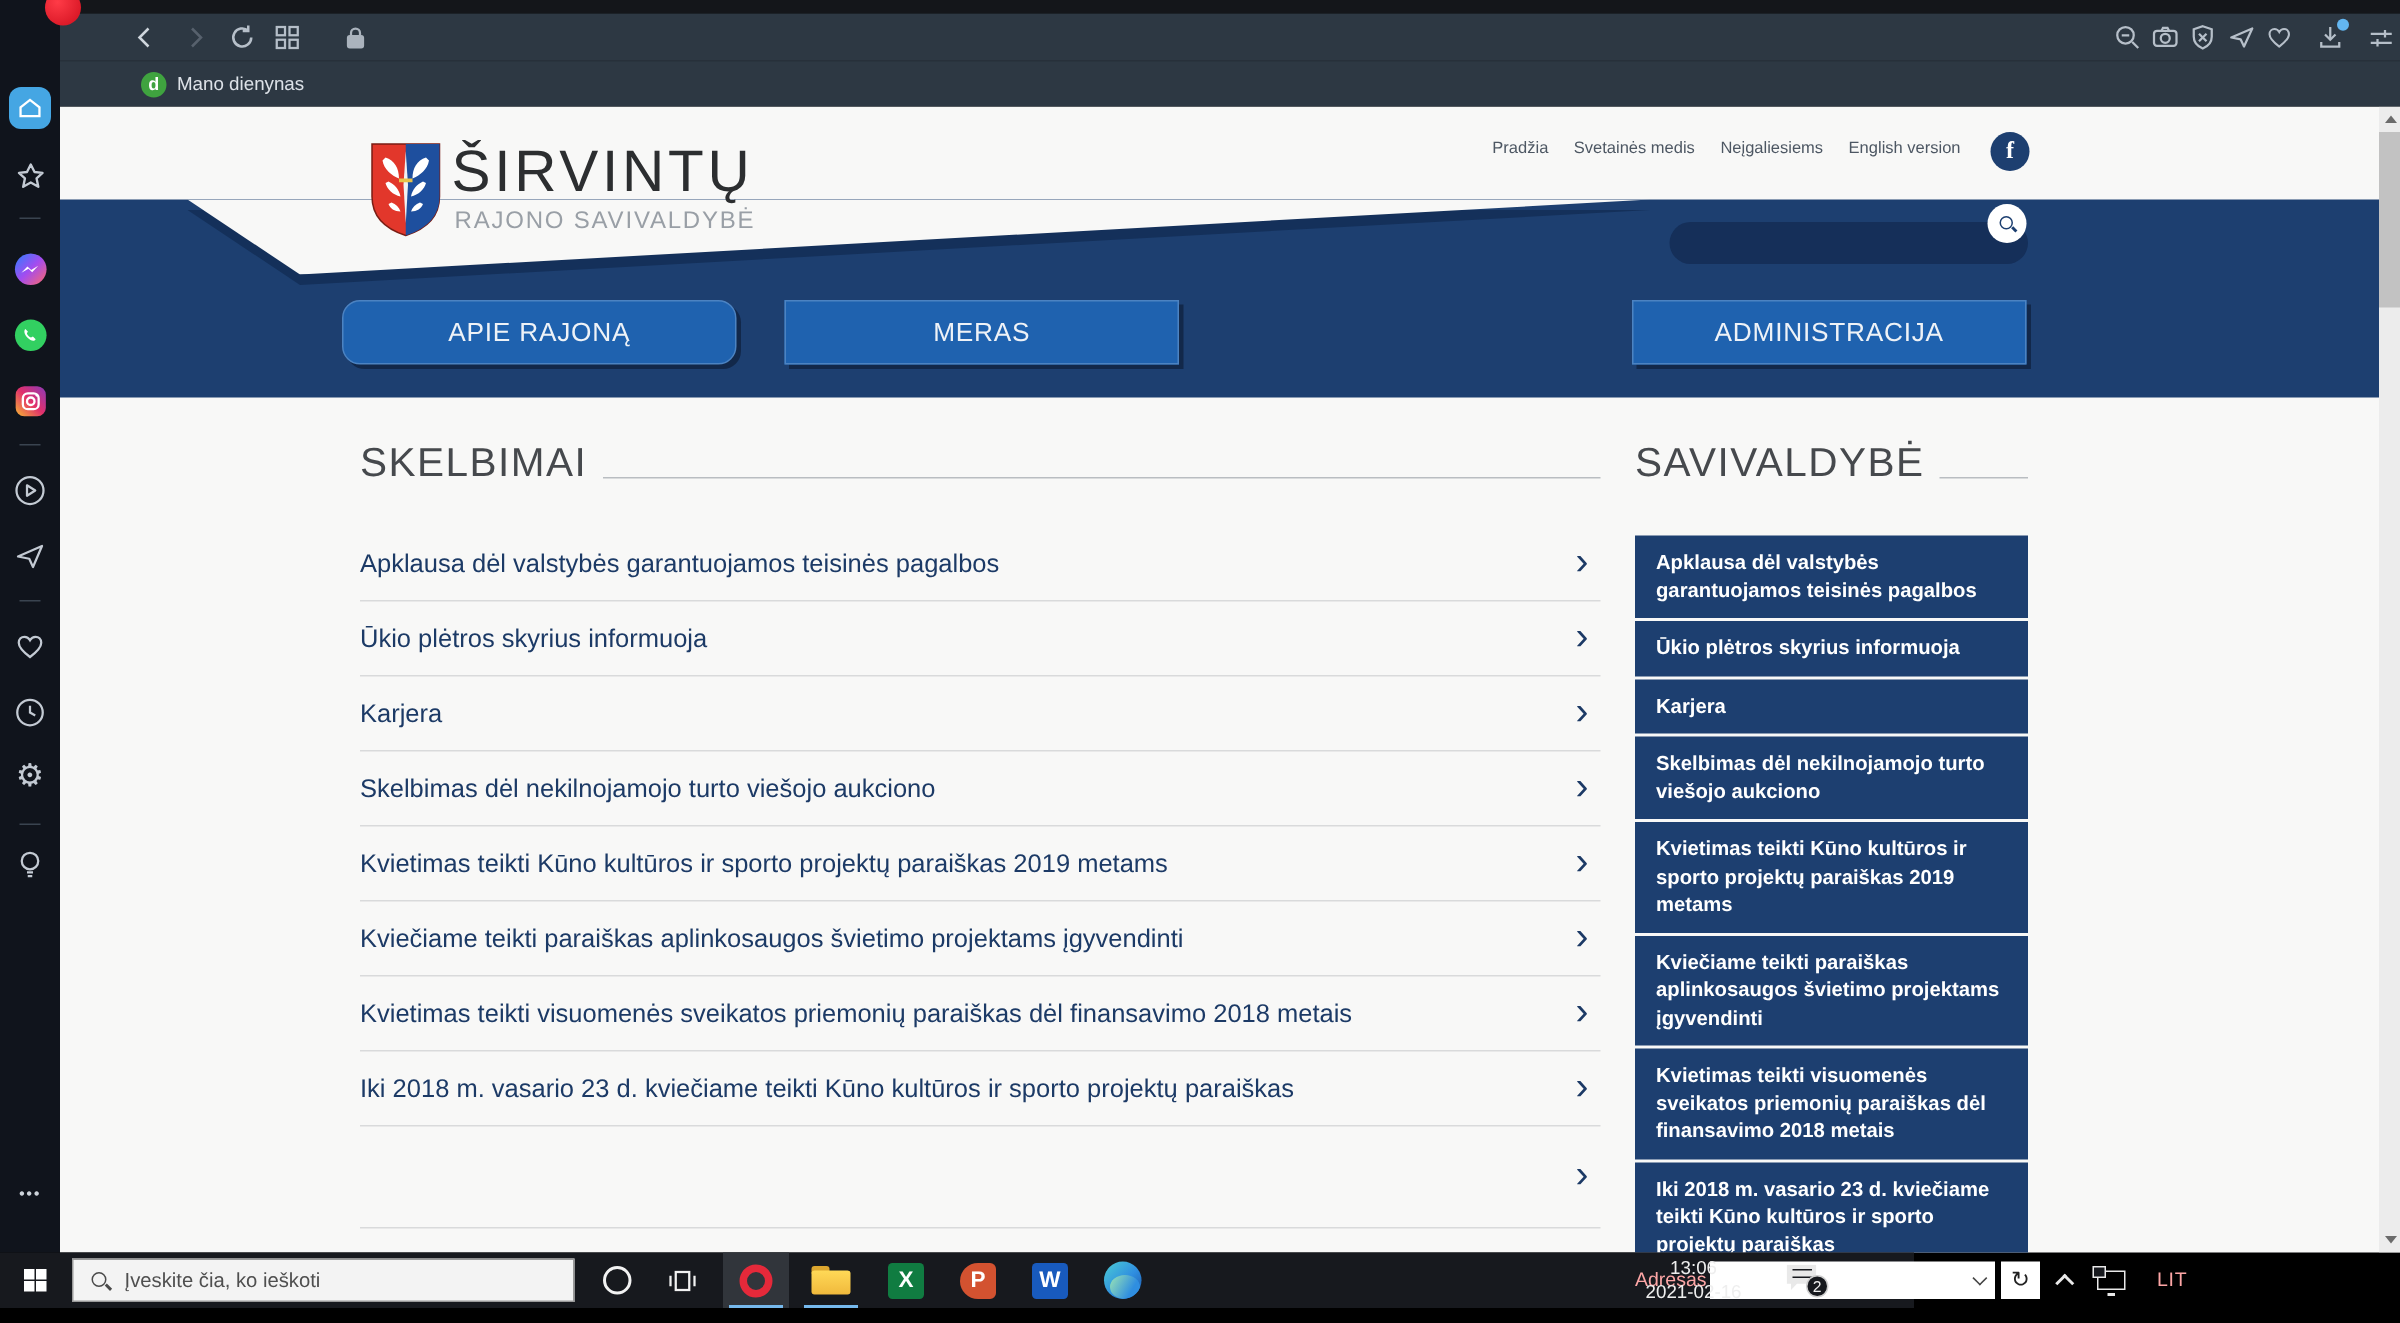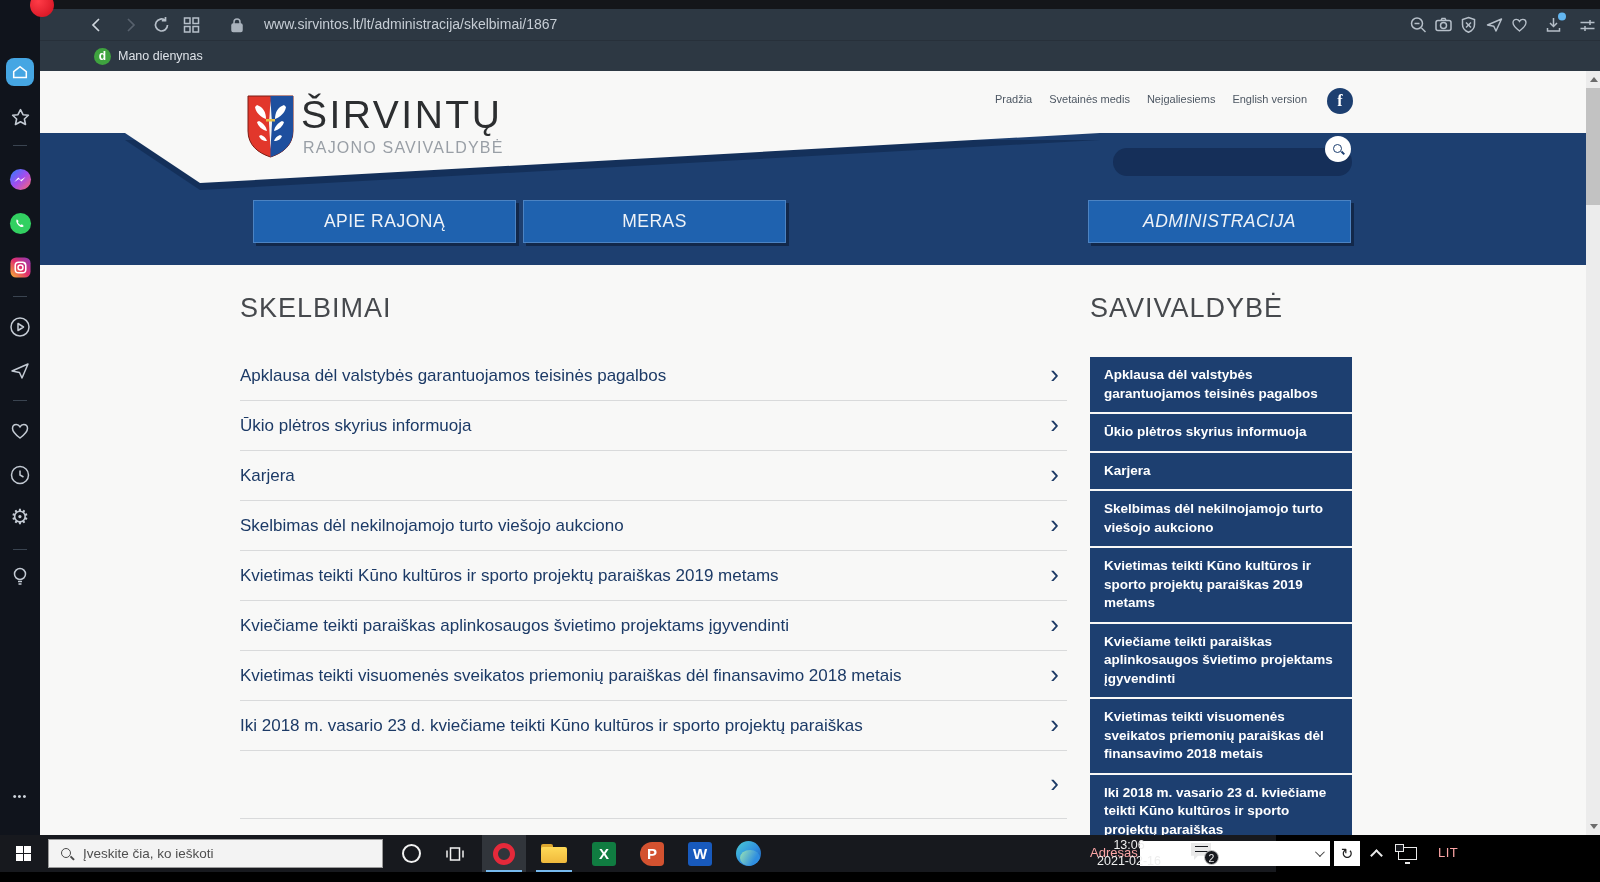--- a/index.html
+++ b/index.html
@@ -57,21 +57,21 @@
   .mag { position:relative; width:10px; height:10px; }
   .mag::before { content:""; position:absolute; left:0; top:0; width:7px; height:7px; border:1.6px solid #1d3f70; border-radius:50%; }
   .mag::after { content:""; position:absolute; left:7.5px; top:7.5px; width:4px; height:1.6px; background:#1d3f70; transform:rotate(45deg); }
 
   
   .navbtn { position:absolute; top:129px; width:263px; height:43px; background:#1f62af;
     border:1px solid #4c83c2; box-shadow:3px 3px 0 rgba(10,22,44,.55);
     color:#eef2f7; font-size:17.5px; letter-spacing:.5px; display:flex; align-items:center; justify-content:center; cursor:pointer; }
 
   
-  .sec-head { position:absolute; display:flex; align-items:flex-start; color:#46494d; font-size:27px; font-weight:300; letter-spacing:1px;flex-direction:column; }
+  .sec-head { position:absolute; display:flex; align-items:center; color:#46494d; font-size:27px; font-weight:300; letter-spacing:1px; }
   .sec-line { height:1px; background:#b9bdc1; align-self:flex-end; margin-bottom:5px; margin-left:10px; }
 
   
   #ann-list { position:absolute; left:200px; top:280px; width:827px; }
   .ann-row { position:relative; height:50px; border-bottom:1px solid #d9dadb; display:flex; align-items:center; cursor:pointer; }
   .ann-row.tall { height:68px; }
   .ann-title { color:#1c3a66; font-size:17px; line-height:23px; padding-right:60px; }
   .ann-chev { position:absolute; right:8px; top:50%; transform:translateY(-56%); color:#1c3a66; font-size:26px; font-weight:300; }
 
   
@@ -235,21 +235,20 @@
         <rect x="1.5" y="10" width="5.5" height="5.5"></rect>
         <rect x="10" y="10" width="5.5" height="5.5"></rect>
       </svg>
   </div>
   <div class="tb-icon" style="left:189px;">
     <svg width="16" height="17" viewBox="0 0 16 17" fill="none" stroke="#aab3bd" stroke-width="1.5">
         <rect x="3" y="7.5" width="10" height="7.5" rx="1.2" fill="#aab3bd"></rect>
         <path d="M5 7.5 V5.5 a3 3 0 0 1 6 0 V7.5"></path>
       </svg>
   </div>
-  <div id="url-text">www.sirvintos.lt/lt/administracija/skelbimai/1867</div>
 
   <div class="tb-icon" style="left:1369px;">
     <svg width="19" height="19" viewBox="0 0 19 19" fill="none" stroke="currentColor" stroke-width="1.5">
         <circle cx="8" cy="8" r="5.5"></circle>
         <line x1="12.5" y1="12.5" x2="16.5" y2="16.5"></line>
         <line x1="5.5" y1="8" x2="10.5" y2="8"></line>
       </svg>
   </div>
   <div class="tb-icon" style="left:1394px;">
     <svg width="19" height="19" viewBox="0 0 19 19" fill="none" stroke="currentColor" stroke-width="1.5">
@@ -323,23 +322,23 @@
   </div>
   <div id="fb-circle">f</div>
 
   <div id="site-search">
     <input type="text" style="">
     <div id="site-search-btn" class="tb-icon" style="display:flex;">
         <div class="mag"></div>
       </div>
   </div>
 
-  <div class="navbtn" style="left:213px;">APIE RAJONĄ</div>
+  <div class="navbtn" style="left:188px;border-radius:12px;">APIE RAJONĄ</div>
   <div class="navbtn" style="left:483px;">MERAS</div>
-  <div class="navbtn" style="left:1048px;font-style:italic;">ADMINISTRACIJA</div>
+  <div class="navbtn" style="left:1048px;">ADMINISTRACIJA</div>
 
   <div class="sec-head" style="left:200px; top:222px; width:827px;">
     <span>SKELBIMAI</span>
     <span class="sec-line" style="flex:1;"></span>
   </div>
   <div class="sec-head" style="left:1050px; top:222px; width:262px;">
     <span>SAVIVALDYBĖ</span>
     <span class="sec-line" style="flex:1;"></span>
   </div>
 

